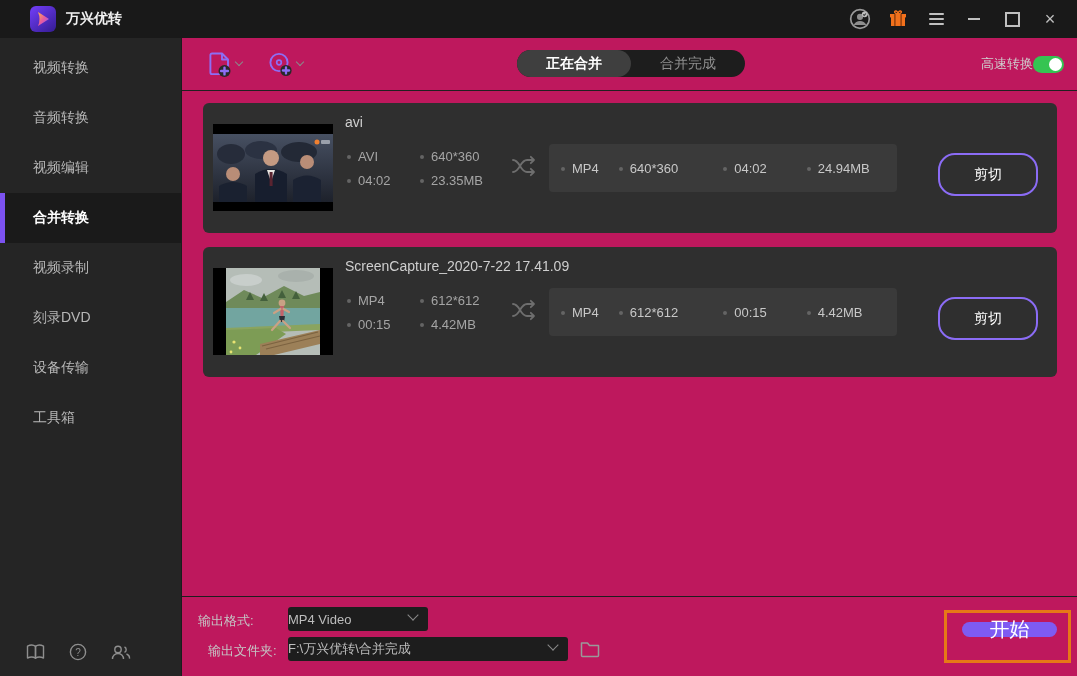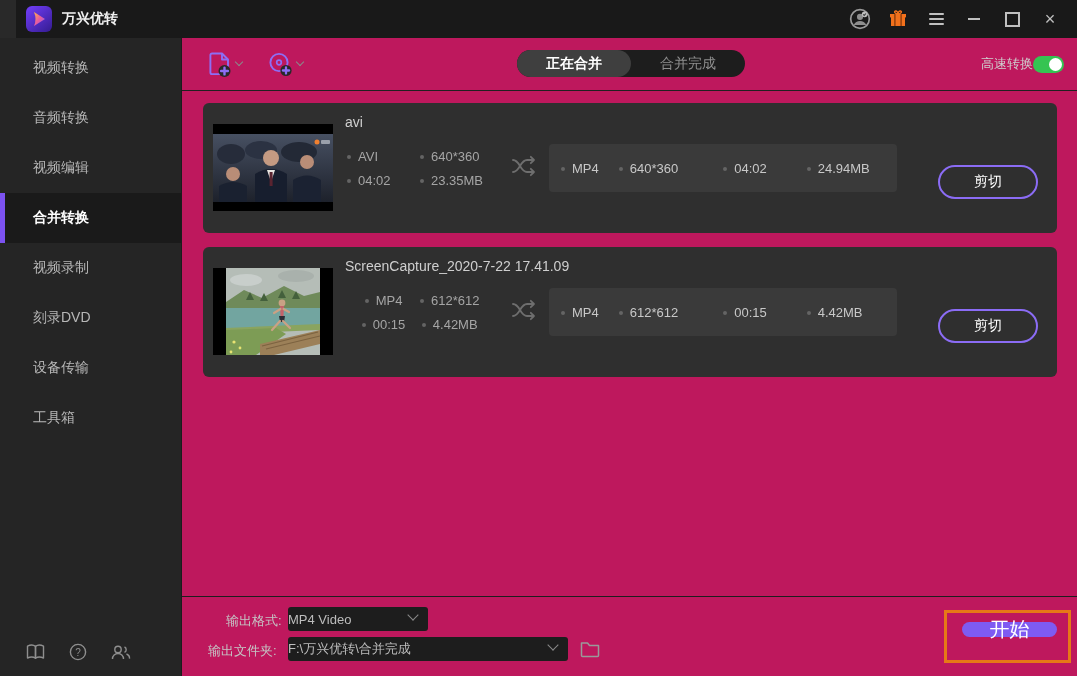--- a/index.html
+++ b/index.html
@@ -1,20 +1,20 @@
 <!DOCTYPE html>
 <html><head>
 <meta charset="utf-8">
 <style>
   html,body{margin:0;padding:0;background:#444;}
   .app{position:relative;width:1077px;height:676px;background:#292929;overflow:hidden;
        font-family:"Liberation Sans","DejaVu Sans",sans-serif;-webkit-font-smoothing:antialiased;}
 
   
-  .titlebar{position:absolute;top:0;left:16px;right:0;height:38px;background:#191919;display:flex;align-items:center;}
+  .titlebar{position:absolute;top:0;left:0;right:0;height:38px;background:#191919;display:flex;align-items:center;padding-left:20px;}
   .logo{width:26px;height:26px;margin-left:10px;border-radius:6px;background:linear-gradient(140deg,#6d3bf0 10%,#3a1f9b 90%);
         display:flex;align-items:center;justify-content:center;flex:0 0 auto;}
   .app-title{color:#f1f1f1;font-size:14px;font-weight:bold;margin-left:10px;}
   .tb-right{margin-left:auto;display:flex;align-items:center;gap:16px;padding-right:16px;}
   .tb-btn{display:flex;align-items:center;justify-content:center;width:22px;height:22px;cursor:pointer;}
   .burger{display:flex;flex-direction:column;gap:3px;}
   .burger i{display:block;width:15px;height:2px;background:#c0c0c0;border-radius:1px;}
   .min-line{width:12px;height:2px;background:#c0c0c0;}
   .max-box{width:11px;height:11px;border:2px solid #c0c0c0;}
   .close-x{color:#c0c0c0;font-size:18px;line-height:18px;}
@@ -38,36 +38,36 @@
   .tabs{position:absolute;left:335px;top:12px;width:228px;height:27px;background:#1d1d1d;border-radius:14px;display:flex;}
   .tab{flex:1;display:flex;align-items:center;justify-content:center;font-size:14px;color:#8f8f8f;border-radius:14px;cursor:pointer;}
   .tab.active{background:#3f3f3f;color:#ffffff;font-weight:bold;}
   .speed{position:absolute;right:13px;top:17px;display:flex;align-items:center;gap:0;}
   .speed-label{color:#cfcfcf;font-size:13px;}
   .toggle{position:relative;width:31px;height:17px;border-radius:9px;background:#35c452;cursor:pointer;}
   .toggle .knob{position:absolute;top:2px;right:2px;width:13px;height:13px;border-radius:50%;background:#ffffff;}
 
   
   .card{position:absolute;left:21px;width:854px;height:130px;background:#2f2f2f;border-radius:6px;}
-  .card.r1{top:65px;} .card.r2{top:209px;text-align:center;}
+  .card.r1{top:65px;} .card.r2{top:209px;}
   .thumb{position:absolute;left:10px;top:21px;width:120px;height:87px;background:#000;display:flex;align-items:center;justify-content:center;overflow:hidden;}
   .fname{position:absolute;left:142px;top:11px;font-size:14px;color:#cfcfcf;white-space:nowrap;}
   .src{position:absolute;left:144px;top:46px;display:grid;grid-template-columns:73px auto;row-gap:9px;font-size:13px;color:#a5a5a5;}
   .dot{display:inline-block;width:4px;height:4px;border-radius:50%;background:#646464;margin-right:7px;vertical-align:2px;}
   .shuffle{position:absolute;left:308px;top:52px;}
   .tgt{position:absolute;left:346px;top:41px;width:348px;height:48px;background:#3a3a3a;border-radius:4px;display:flex;align-items:center;font-size:13px;color:#c8c8c8;cursor:pointer;}
   .tgt .seg{white-space:nowrap;}
   .tgt .s1{margin-left:12px;} .tgt .s2{margin-left:20px;} .tgt .s3{margin-left:45px;} .tgt .s4{margin-left:40px;}
-  .cut-btn{position:absolute;right:19px;top:62px;width:100px;height:34px;border:2px solid #8b6cf5;border-radius:17px;
+  .cut-btn{position:absolute;right:19px;top:50px;width:100px;height:43px;border:2px solid #8b6cf5;border-radius:17px;
            background:transparent;color:#ffffff;font-size:14px;display:flex;align-items:center;justify-content:center;cursor:pointer;box-sizing:border-box;}
 
   
   .footer{position:absolute;left:0;right:0;bottom:0;height:79px;border-top:1px solid #1e1e1e;}
   .f-label{position:absolute;color:#c5c5c5;font-size:13px;white-space:nowrap;}
-  .fl1{left:16px;top:15px;margin-left:28px;} .fl2{left:26px;top:45px;}
+  .fl1{left:16px;top:15px;} .fl2{left:26px;top:45px;}
   .dd{position:absolute;height:24px;background:#1d1d1d;border-radius:3px;display:flex;align-items:center;cursor:pointer;box-sizing:border-box;}
   .dd1{left:106px;top:10px;width:140px;} .dd2{left:106px;top:40px;width:280px;}
   .dd .val{color:#bdbdbd;font-size:13px;white-space:nowrap;overflow:hidden;}
   .dd .chev{position:absolute;right:11px;top:8px;}
   .folder-btn{position:absolute;left:398px;top:43px;width:20px;height:18px;cursor:pointer;}
   .start-hl{position:absolute;left:762px;top:13px;width:127px;height:53px;border:3px solid #e67817;box-sizing:border-box;}
   .start-btn{position:absolute;left:15px;top:9px;width:95px;height:15px;border-radius:15px;background:#7e5bf2;border:none;
              color:#ffffff;font-size:20px;display:flex;align-items:center;justify-content:center;cursor:pointer;text-align:center;}
 </style>
 </head>

